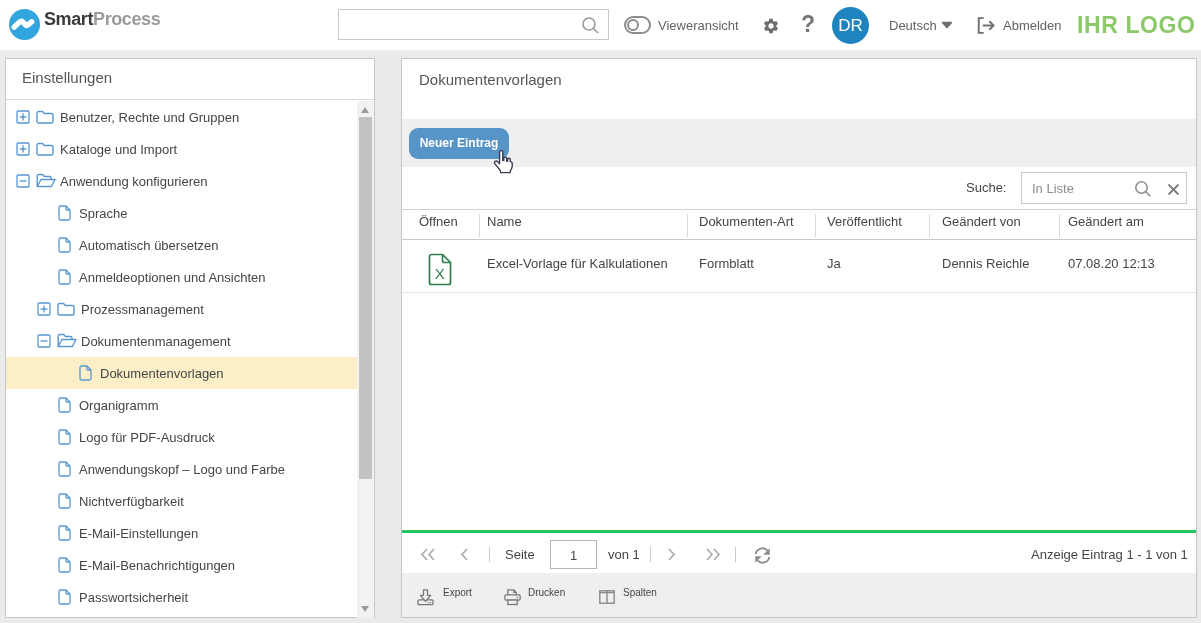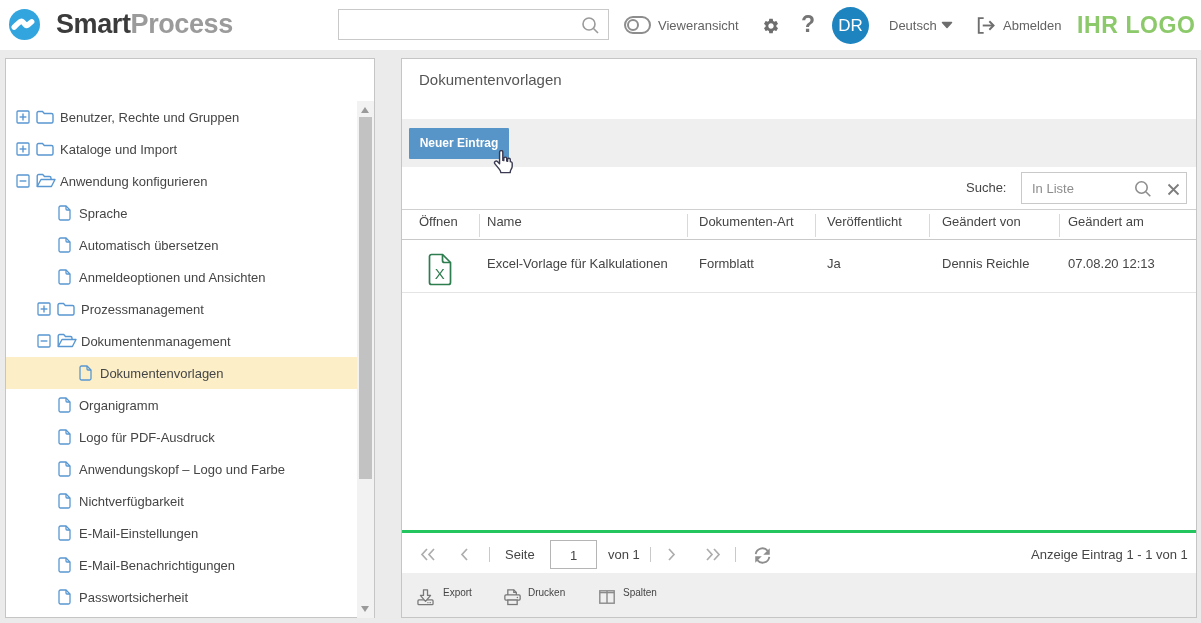--- a/index.html
+++ b/index.html
@@ -4,21 +4,21 @@
 <title>SmartProcess</title>
 <style>
 * { margin:0; padding:0; box-sizing:border-box; }
 html,body { width:1201px; height:623px; font-family:"Liberation Sans", sans-serif; background:#ebebeb; overflow:hidden; }
 #page { position:relative; width:1201px; height:623px; }
 .abs { position:absolute; }
 
 
 #topbar { position:absolute; left:0; top:0; width:1201px; height:50px; background:#fff; }
 #logocircle { position:absolute; left:9px; top:9px; width:31px; height:31px; }
-#logotext { position:absolute; left:56px; top:9px; font-size:27px; font-weight:bold; color:#3b3b3b; letter-spacing:-0.4px; }
+#logotext { position:absolute; left:44px; top:9px; font-size:18px; font-weight:bold; color:#3b3b3b; letter-spacing:-0.4px; }
 #logotext .p2 { color:#9b9b9b; }
 #topsearch { position:absolute; left:338px; top:9px; width:271px; height:31px; border:1px solid #c9c9c9; background:#fff; }
 #topsearch svg { position:absolute; right:8px; top:6px; }
 #toggle { position:absolute; left:624px; top:16px; width:27px; height:18px; border:2px solid #8d8d8d; border-radius:9px; }
 #toggle .knob { position:absolute; left:1px; top:1px; width:12px; height:12px; border:2px solid #8d8d8d; border-radius:50%; }
 .topitem { position:absolute; top:18px; font-size:13px; color:#636363; }
 #avatar { position:absolute; left:832px; top:7px; width:37px; height:37px; border-radius:50%; background:#1d84c0; color:#fff; font-size:17px; text-align:center; line-height:37px; }
 #ihrlogo { position:absolute; left:1077px; top:12px; font-size:23px; font-weight:bold; color:#8cc96a; letter-spacing:0.6px; }
 
 
@@ -34,21 +34,21 @@
 #sbar { position:absolute; right:0; top:42px; width:17px; height:517px; background:#f2f2f2; }
 #sbar .thumb { position:absolute; left:2px; top:16px; width:13px; height:362px; background:#c2c2c2; }
 #sbar .arr { position:absolute; left:4px; width:0; height:0; }
 #sbar .up { top:6px; border-left:4.5px solid transparent; border-right:4.5px solid transparent; border-bottom:6px solid #9a9a9a; }
 #sbar .dn { bottom:6px; border-left:4.5px solid transparent; border-right:4.5px solid transparent; border-top:6px solid #9a9a9a; }
 
 
 #rightpanel { position:absolute; left:401px; top:58px; width:796px; height:560px; background:#fff; border:1px solid #c5c5c5; }
 #rp-title { position:absolute; left:17px; top:12px; font-size:15px; color:#555; }
 #rp-toolbar { position:absolute; left:0; top:60px; width:794px; height:48px; background:#efefef; }
-#btn-new { position:absolute; left:7px; top:9px; width:100px; height:31px; background:#5794c7; color:#fff; font-size:12px; font-weight:bold; text-align:center; line-height:31px; border-radius:1px; }
+#btn-new { position:absolute; left:7px; top:9px; width:100px; height:31px; background:#5794c7; color:#fff; font-size:12px; font-weight:bold; text-align:center; line-height:31px; border-radius:9px; }
 #searchrow { position:absolute; left:0; top:108px; width:780px; height:42px; background:#fff; }
 #searchrow .lab { position:absolute; left:564px; top:13px; font-size:13px; color:#454545; }
 #listsearch { position:absolute; left:619px; top:5px; width:166px; height:32px; border:1px solid #c9c9c9; }
 #listsearch .ph { position:absolute; left:10px; top:8px; font-size:13px; color:#8d8d8d; }
 
 
 #thead { position:absolute; left:0; top:150px; width:794px; height:31px; border-top:1px solid #d0d0d0; border-bottom:1px solid #c9c9c9; background:#fff; }
 #thead .hc { position:absolute; top:4px; font-size:13px; color:#454545; }
 #thead .sep { position:absolute; top:4px; width:1px; height:23px; background:#d9d9d9; }
 #trow1 { position:absolute; left:0; top:182px; width:794px; height:52px; border-bottom:1px solid #e4e4e4; }
@@ -96,20 +96,23 @@
     <svg class="abs" style="left:977px; top:17px;" width="19" height="17" viewBox="0 0 20 18">
         <path d="M7 1.2 H1.8 V16.8 H7" fill="none" stroke="#6e6e6e" stroke-width="2"></path>
         <line x1="6" y1="9" x2="17" y2="9" stroke="#6e6e6e" stroke-width="2"></line>
         <path d="M13 4.5 L17.5 9 L13 13.5" fill="none" stroke="#6e6e6e" stroke-width="2"></path>
       </svg>
     <div class="topitem" style="left:1003px;">Abmelden</div>
     <div id="ihrlogo">IHR LOGO</div>
   </div>
 
   <div id="leftpanel">
+    <div id="lp-head">
+        <span>Einstellungen</span>
+      </div>
     <div id="tree">
         <div class="trow" style="top:42px;">
           <svg style="left:10px; top:9px;" width="14" height="14" viewBox="0 0 14 14">
             <rect x="1" y="1" width="12" height="12" rx="1" fill="none" stroke="#5897d2" stroke-width="1.3"></rect>
             <line x1="3.6" y1="7" x2="10.4" y2="7" stroke="#5897d2" stroke-width="1.4"></line>
             <line x1="7" y1="3.6" x2="7" y2="10.4" stroke="#5897d2" stroke-width="1.4"></line>
           </svg>
           <svg style="left:30px; top:9px;" width="18" height="14" viewBox="0 0 18 14">
             <path d="M1 3 a1.5 1.5 0 0 1 1.5 -1.5 h4 l1.8 2 h7.2 a1.5 1.5 0 0 1 1.5 1.5 v6.5 a1.5 1.5 0 0 1 -1.5 1.5 h-13 a1.5 1.5 0 0 1 -1.5 -1.5 z" fill="none" stroke="#5897d2" stroke-width="1.4"></path>
           </svg>

